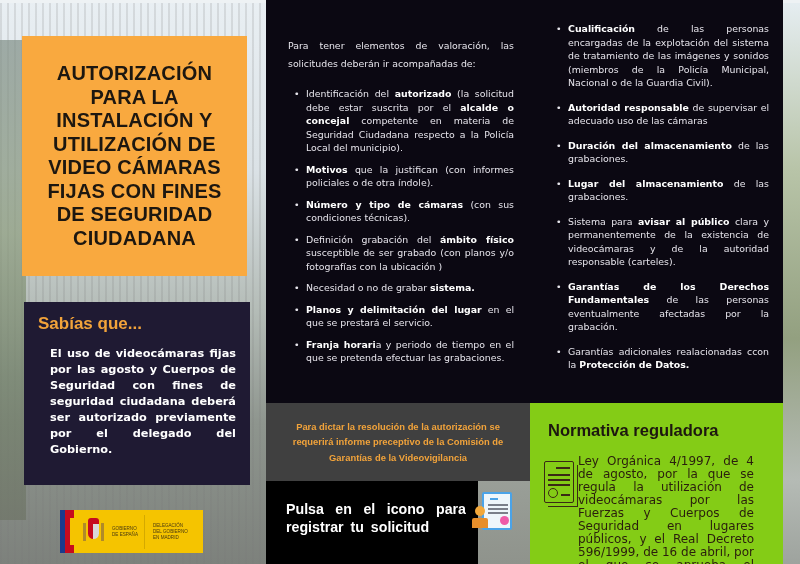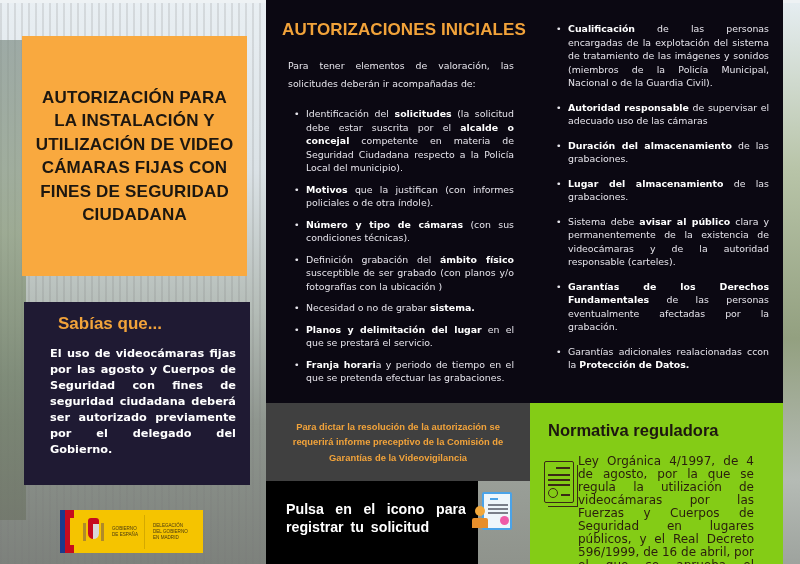--- a/index.html
+++ b/index.html
@@ -29,33 +29,33 @@
 
   
   .title-box {
     position: absolute; left: 22px; top: 36px; width: 225px; height: 240px;
     background: #f9a93f;
     display: flex; align-items: center; justify-content: center;
     text-align: center; padding: 8px 10px;
   }
   .title-box h1 {
     font-family: "Liberation Sans", sans-serif;
-    font-weight: 700; font-size: 17px; line-height: 23.5px;
+    font-weight: 700; font-size: 20px; line-height: 23.5px;
     color: #1d1710; letter-spacing: 0.2px;
   }
 
   
   .sabias {
     position: absolute; left: 24px; top: 302px; width: 226px; height: 183px;
     background: #1f1a33;
     padding: 12px 14px 10px 14px;
   }
   .sabias h2 {
     font-family: "Liberation Sans", sans-serif;
-    color: #f2a33a; font-size: 17px; font-weight: 700; margin-bottom: 12px; margin-left: 20px;
+    color: #f2a33a; font-size: 17px; font-weight: 700; margin-bottom: 12px;
   }
   .sabias p {
     color: #ffffff; font-size: 11.3px; font-weight: 700; line-height: 16px;
     text-align: justify; padding-left: 12px; padding-right: 0;
   }
 
   
   .logo {
     position: absolute; left: 60px; top: 510px; width: 143px; height: 43px;
     background: #f5c400; display: flex; align-items: center;
@@ -219,40 +219,39 @@
   <div class="txt">
     <div>DELEGACIÓN</div>
     <div>DEL GOBIERNO</div>
     <div>EN MADRID</div>
   </div>
 </div>
 
 <div class="center-panel"></div>
 
 <div class="col1">
-  <h2>AUTORIZACIONES INICIALES</h2>
   <p class="intro">Para tener elementos de valoración, las solicitudes deberán ir acompañadas de:</p>
   <ul class="bullets">
-    <li><span class="dot">•</span><span>Identificación del </span><b>solicitudes</b><span> (la solicitud debe estar suscrita por el </span><b>alcalde o concejal</b><span> competente en materia de Seguridad Ciudadana respecto a la Policía Local del municipio).</span></li>
+    <li><span class="dot">•</span><span>Identificación del </span><b>autorizado</b><span> (la solicitud debe estar suscrita por el </span><b>alcalde o concejal</b><span> competente en materia de Seguridad Ciudadana respecto a la Policía Local del municipio).</span></li>
     <li><span class="dot">•</span><span></span><b>Motivos</b><span> que la justifican (con informes policiales o de otra índole).</span></li>
     <li><span class="dot">•</span><span></span><b>Número y tipo de cámaras</b><span> (con sus condiciones técnicas).</span></li>
     <li><span class="dot">•</span><span>Definición grabación del </span><b>ámbito físico</b><span> susceptible de ser grabado (con planos y/o fotografías con la ubicación )</span></li>
     <li><span class="dot">•</span><span>Necesidad o no de grabar </span><b>sistema.</b><span></span></li>
     <li><span class="dot">•</span><span></span><b>Planos y delimitación del lugar</b><span> en el que se prestará el servicio.</span></li>
     <li><span class="dot">•</span><span></span><b>Franja horari</b><span>a y periodo de tiempo en el que se pretenda efectuar las grabaciones.</span></li>
   </ul>
 </div>
 
 <div class="col2">
   <ul class="bullets">
     <li><span class="dot">•</span><span></span><b>Cualificación</b><span> de las personas encargadas de la explotación del sistema de tratamiento de las imágenes y sonidos (miembros de la Policía Municipal, Nacional o de la Guardia Civil).</span></li>
     <li><span class="dot">•</span><span></span><b>Autoridad responsable</b><span> de supervisar el adecuado uso de las cámaras</span></li>
     <li><span class="dot">•</span><span></span><b>Duración del almacenamiento</b><span> de las grabaciones.</span></li>
     <li><span class="dot">•</span><span></span><b>Lugar del almacenamiento</b><span> de las grabaciones.</span></li>
-    <li><span class="dot">•</span><span>Sistema debe </span><b>avisar al público</b><span> clara y permanentemente de la existencia de videocámaras y de la autoridad responsable (carteles).</span></li>
+    <li><span class="dot">•</span><span>Sistema para </span><b>avisar al público</b><span> clara y permanentemente de la existencia de videocámaras y de la autoridad responsable (carteles).</span></li>
     <li><span class="dot">•</span><span></span><b>Garantías de los Derechos Fundamentales</b><span> de las personas eventualmente afectadas por la grabación.</span></li>
     <li><span class="dot">•</span><span>Garantías adicionales realacionadas ccon la </span><b>Protección de Datos.</b><span></span></li>
   </ul>
 </div>
 
 <div class="resolution">
   <p>Para dictar la resolución de la autorización se requerirá informe preceptivo de la Comisión de Garantías de la Videovigilancia</p>
 </div>
 
 <div class="register">

